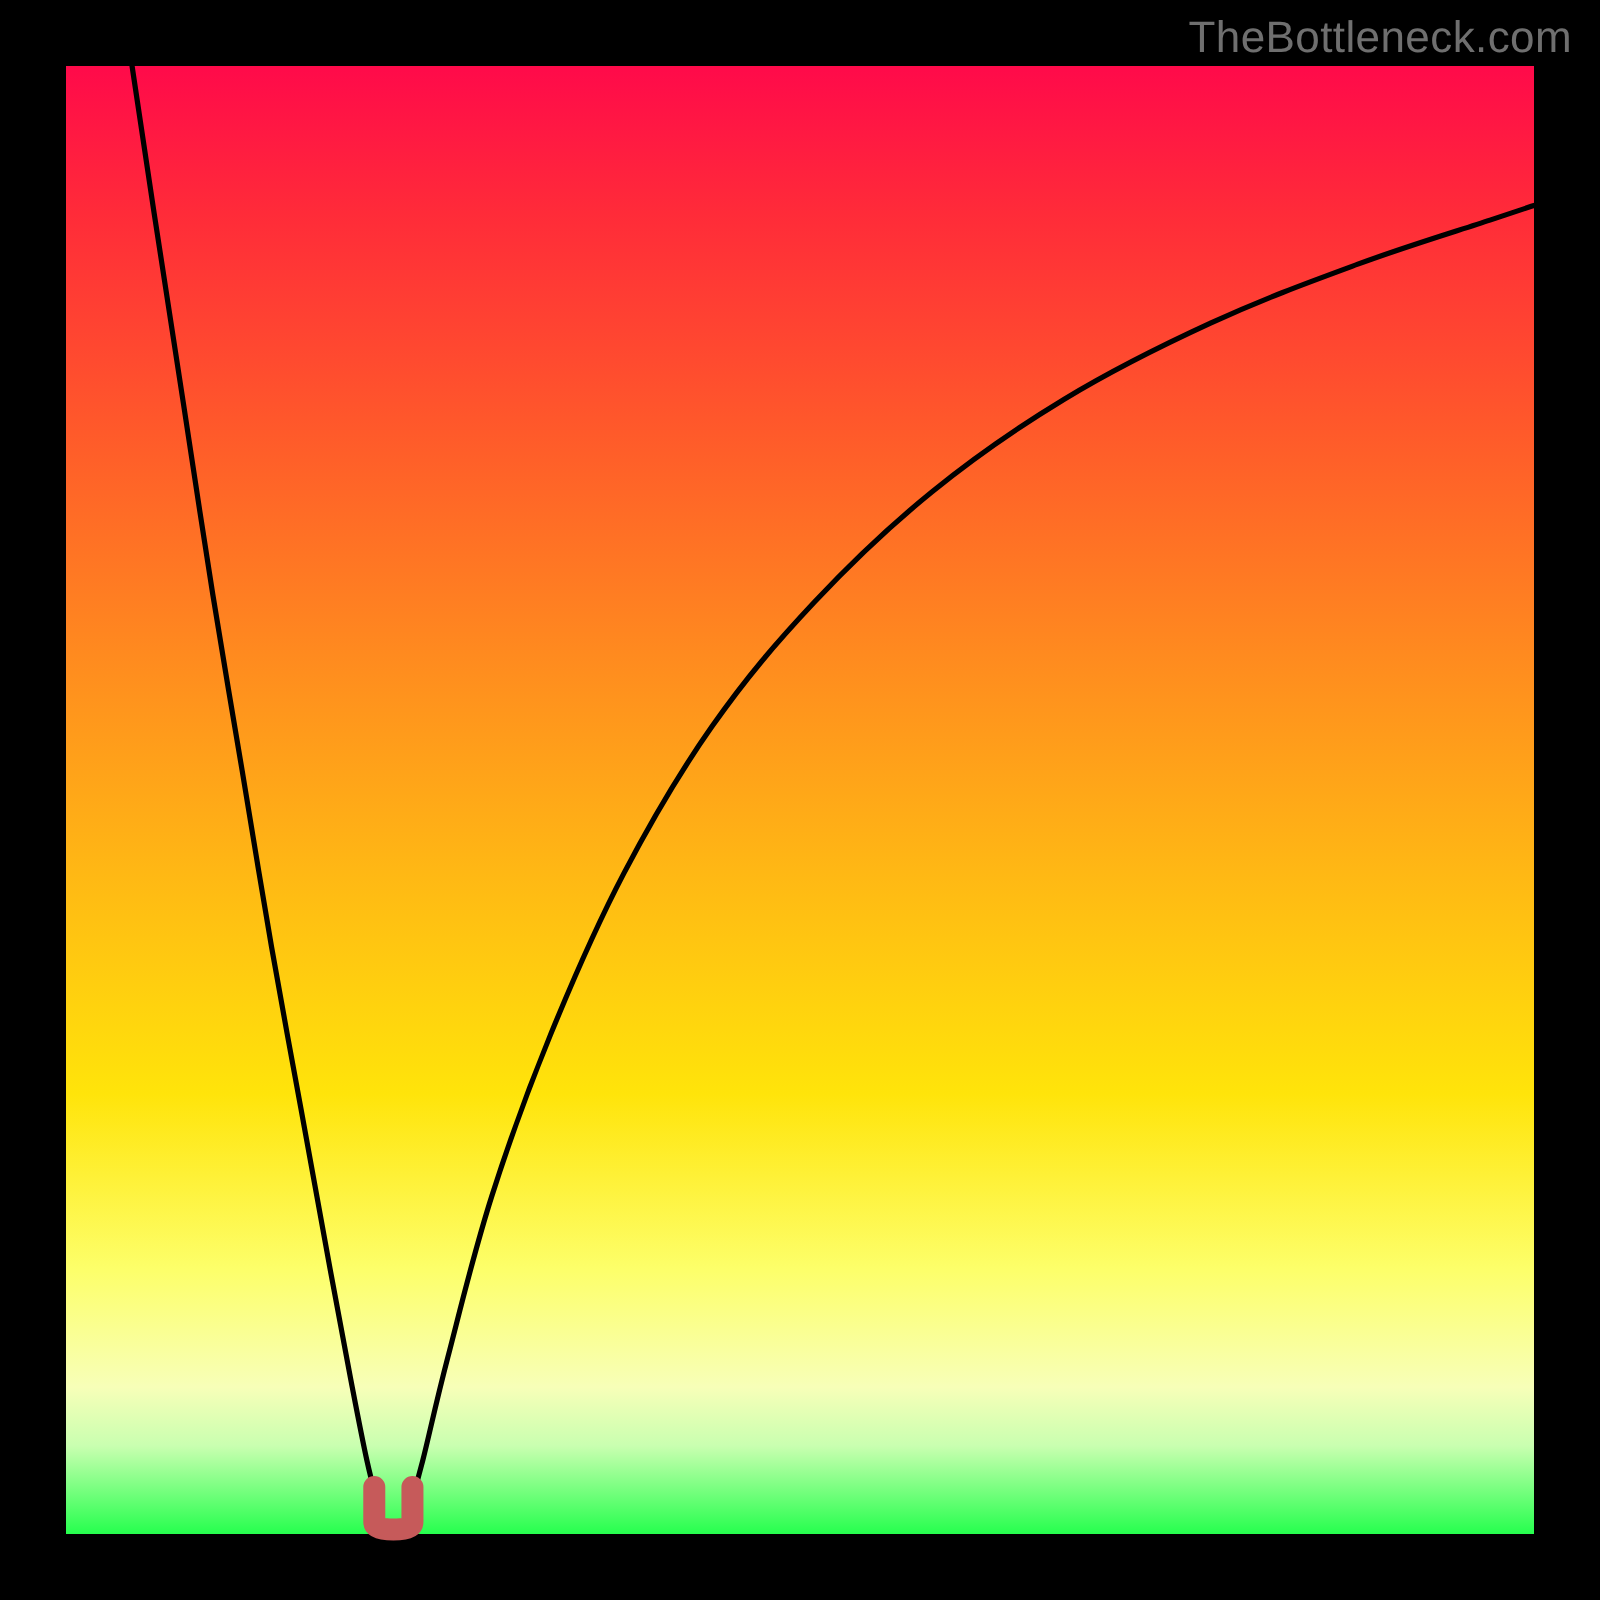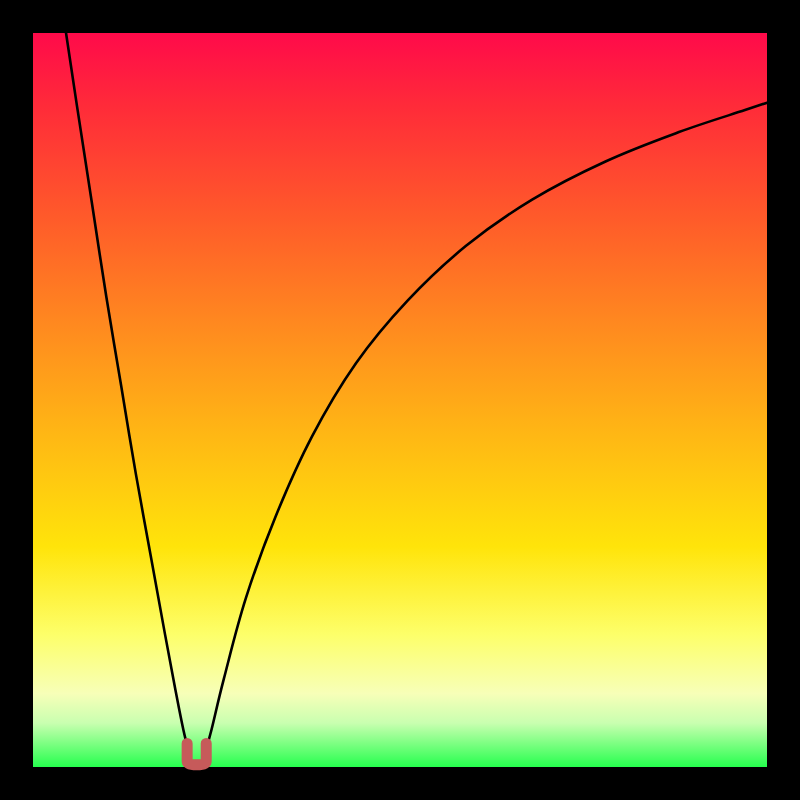--- a/index.html
+++ b/index.html
@@ -63,20 +63,21 @@
   .valley-mark {
     fill: none;
     stroke-linecap: round;
     stroke-linejoin: round;
   }
 </style>
 </head>
 <body>
 
 <div class="frame">
+  <div class="watermark">TheBottleneck.com</div>
 
   <div class="plot-area">
     <svg class="curves" viewBox="0 0 734 734">
       <path id="left-branch" class="curve-line" d="M 33.03 0 C 35.0118 13.211999999999996, 39.4158 43.012399999999985, 44.04 73.39999999999998 C 48.6642 103.78759999999997, 53.435199999999995 134.46879999999993, 58.72 168.81999999999994 C 64.0048 203.17119999999994, 68.1152 231.21, 73.4 264.24 C 78.68480000000001 297.27000000000004, 82.7952 320.6112, 88.08 352.32 C 93.3648 384.0288, 97.4752 410.01239999999996, 102.76 440.4 C 108.04480000000001 470.7876, 112.1552 492.0736, 117.44 521.14 C 122.7248 550.2064, 127.4958 576.7772, 132.12 601.88 C 136.7442 626.9828, 139.827 643.4244, 143.13 660.6 C 146.433 677.7756, 148.09184 686.46616, 150.47 697.3 C 152.84816 708.13384, 155.28503999999998 716.56016, 156.34199999999998 720.788"></path>
       <path id="right-branch" class="curve-line" d="M 171.756 720.788 C 172.94508 716.56016, 174.92687999999998 710.7762399999999, 178.362 697.3 C 181.79712 683.82376, 184.63036 669.7016, 190.84 645.92 C 197.04964 622.1383999999999, 203.61159999999998 594.2464000000001, 212.85999999999999 565.1800000000001 C 222.1084 536.1136, 230.3292 513.5064, 242.22 484.43999999999994 C 254.1108 455.37359999999995, 264.3868 431.4452, 278.92 403.7 C 293.45320000000004 375.9548, 305.7844 354.74219999999997, 322.96 330.29999999999995 C 340.13559999999995 305.85779999999994, 354.52200000000005 289.0491999999999, 374.34000000000003 267.90999999999997 C 394.158 246.77079999999998, 410.5996 231.09256000000002, 433.06 212.86 C 455.5204 194.62744, 474.01720000000006 181.81179999999992, 499.12000000000006 166.61799999999994 C 524.2228 151.42419999999996, 546.096 140.60504000000003, 572.52 128.45000000000005 C 598.944 116.29496000000006, 620.8172 108.33840000000005, 645.92 99.09000000000003 C 671.0228 89.84160000000001, 696.1256 82.35479999999994, 711.98 77.06999999999994 C 727.8344000000001 71.78519999999993, 730.0364 71.05120000000001, 734 69.73000000000002"></path>
       <path id="valley-mark" class="valley-mark" d="M 154.14 710.512
               L 154.14 727.798
               Q 154.14 731.798 163.68200000000002 731.798
               Q 173.22400000000002 731.798 173.22400000000002 727.798
               L 173.22400000000002 710.512" stroke="#c65a5a" stroke-width="11"></path>

